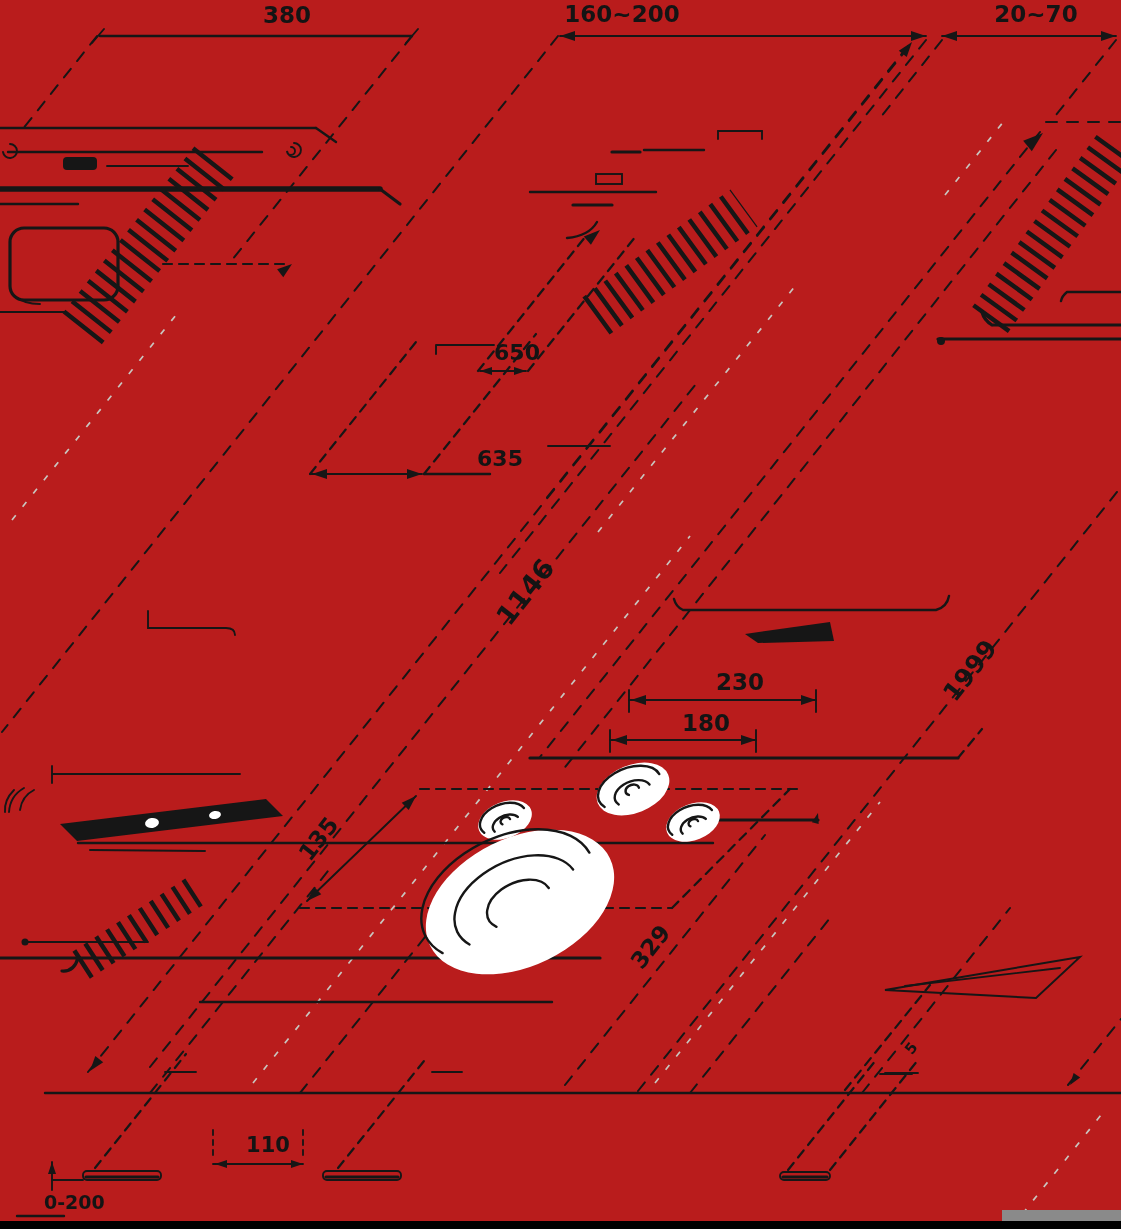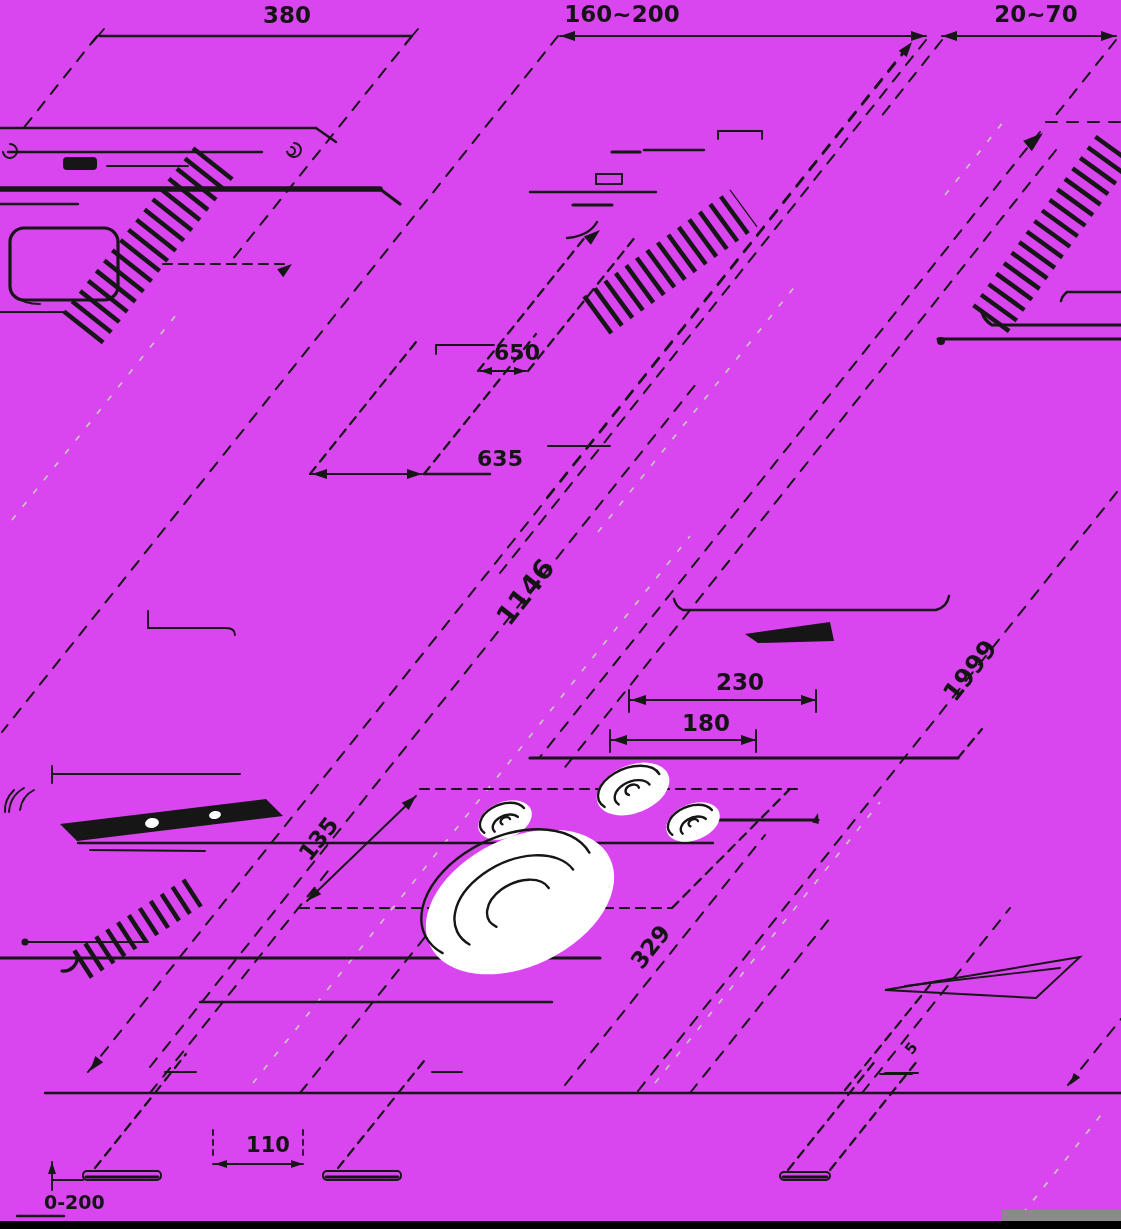--- a/index.html
+++ b/index.html
@@ -1,16 +1,16 @@
 <!DOCTYPE html>
 <html><head>
 <meta charset="utf-8">
 <style>
   html,body{margin:0;padding:0;background:#ffffff;}
-  .stage{position:relative;width:1121px;height:1229px;background:#d946ef;overflow:hidden;
+  .stage{position:relative;width:1121px;height:1229px;background:#b91c1c;overflow:hidden;
          font-family:"DejaVu Sans",sans-serif;}
   svg{position:absolute;left:0;top:0;}
   
   .ln  {stroke:#161616;fill:none;stroke-width:2.4;stroke-linecap:round;}
   .thn {stroke-width:1.9;}
   .thk {stroke-width:5.5;}
   .med {stroke-width:3.2;}
   .dsh {stroke-dasharray:11 10;stroke-width:2;}
   .dsh2{stroke-dasharray:9 7;stroke-width:2.2;}
   .dshv{stroke-dasharray:5 5;stroke-width:1.8;}

